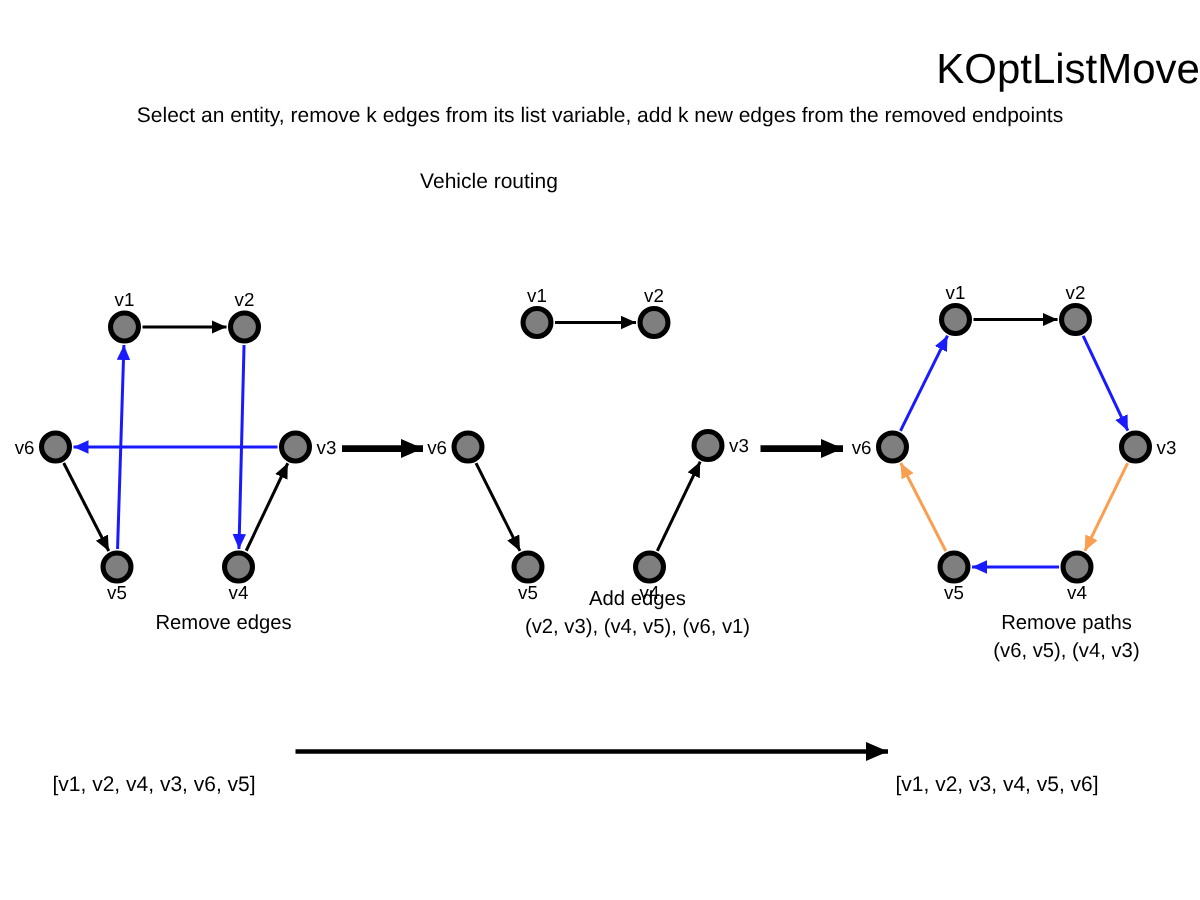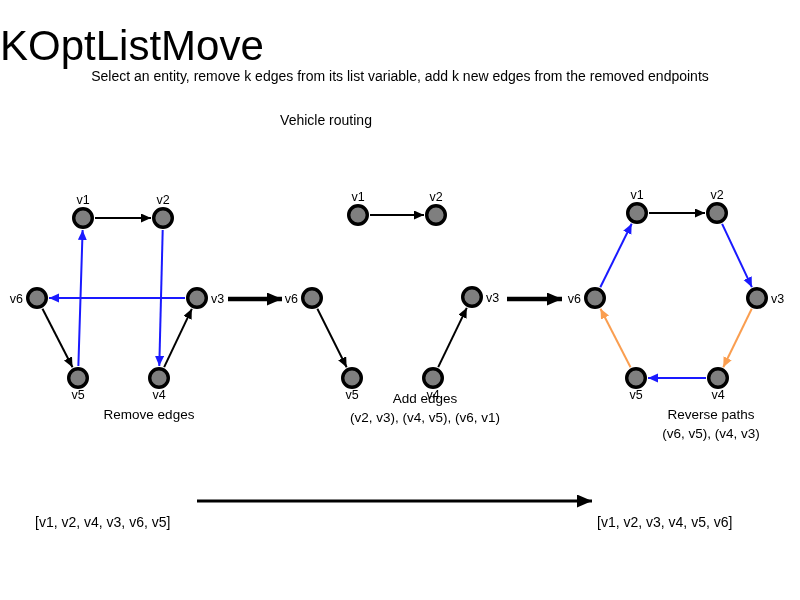--- a/index.html
+++ b/index.html
@@ -4,21 +4,21 @@
 <style>
   html, body { margin: 0; padding: 0; background: #ffffff; }
   body {
     width: 800px; height: 600px; position: relative; overflow: hidden;
     font-family: "Liberation Sans", "DejaVu Sans", sans-serif;
     color: #000;
   }
   .canvas { position: absolute; inset: 0; }
   .page-title {
     position: absolute; top: 27px; left: 0; width: 800px;
-    text-align: left; font-size: 42px; font-weight: 400; line-height: 38px;
+    text-align: right; font-size: 28px; font-weight: 400; line-height: 38px;
     margin: 0;
   }
   .subtitle {
     position: absolute; top: 68px; left: 0; width: 800px;
     text-align: center; font-size: 14px; line-height: 17px;
   }
   .section-label {
     position: absolute; top: 112px; left: 0; width: 652px;
     text-align: center; font-size: 14px; line-height: 17px;
   }
@@ -113,20 +113,20 @@
     </svg>
 
   <div class="caption" style="left:117px; top:405px">
     <div>Remove edges</div>
   </div>
   <div class="caption" style="left:393px; top:389px">
     <div>Add edges</div>
     <div>(v2, v3), (v4, v5), (v6, v1)</div>
   </div>
   <div class="caption" style="left:679px; top:405px">
-    <div>Reverse paths</div>
+    <div>Remove paths</div>
     <div>(v6, v5), (v4, v3)</div>
   </div>
 
   <div class="list-text" style="left:35px">[v1, v2, v4, v3, v6, v5]</div>
   <div class="list-text" style="left:597px">[v1, v2, v3, v4, v5, v6]</div>
 
 </div>
 
 </body></html>

